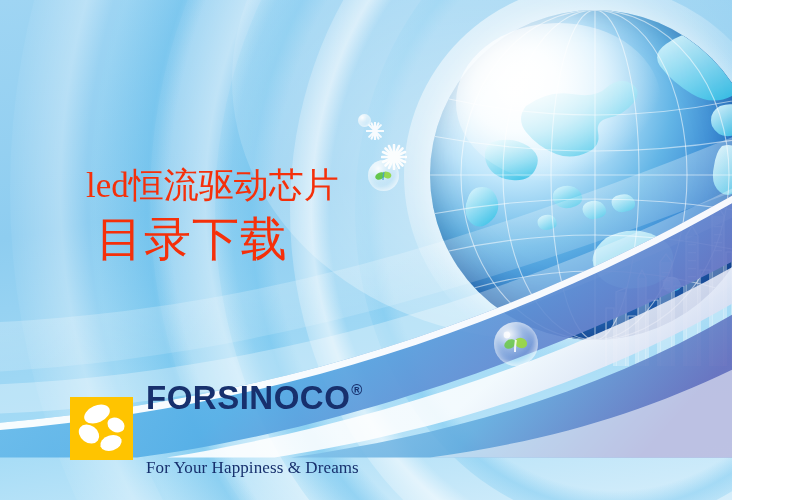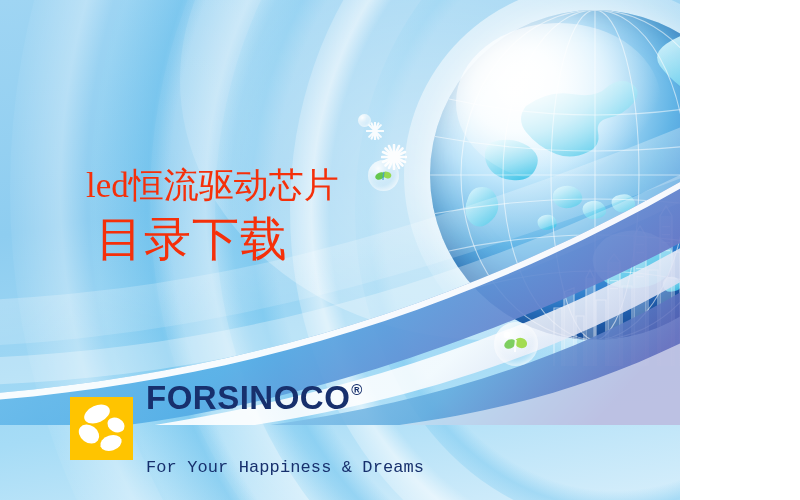--- a/index.html
+++ b/index.html
@@ -6,21 +6,21 @@
     margin: 0;
     padding: 0;
     background: #ffffff;
   }
   body {
     font-family: "Liberation Sans", sans-serif;
   }
 
   #banner {
     position: relative;
-    width: 680px;
+    width: 732px;
     height: 500px;
     overflow: hidden;
     background: linear-gradient(170deg, #9fd5f3 0%, #8ecdf0 38%, #a6dcf6 72%, #d6eefb 100%);
   }
 
   
   .layer {
     position: absolute;
     inset: 0;
     pointer-events: none;
@@ -183,21 +183,21 @@
     align-items: flex-start;
   }
   .wordmark .reg {
     font-size: 15px;
     line-height: 1;
     margin-left: 1px;
     margin-top: 1px;
   }
   .tagline {
     color: #17306d;
-    font-family: Liberation Mono, monospace;
+    font-family: Liberation Serif, serif;
     font-size: 17px;
     margin-top: 5px;
     white-space: nowrap;
     letter-spacing: 0.1px;
   }
 </style>
 </head>
 <body>
 
 <div id="banner">

